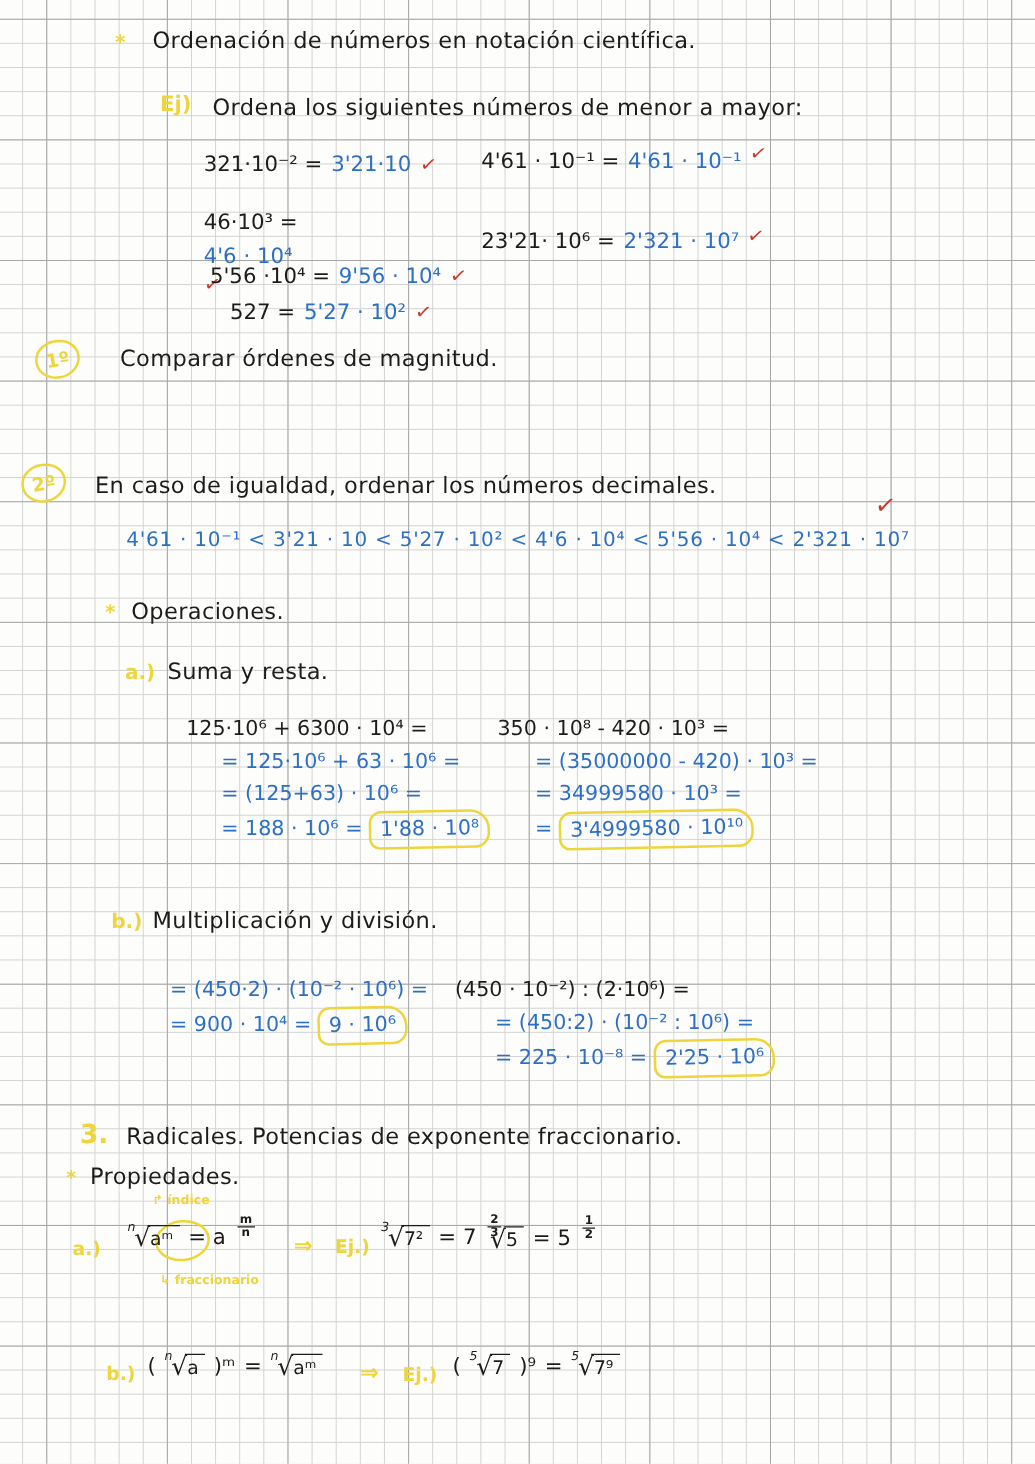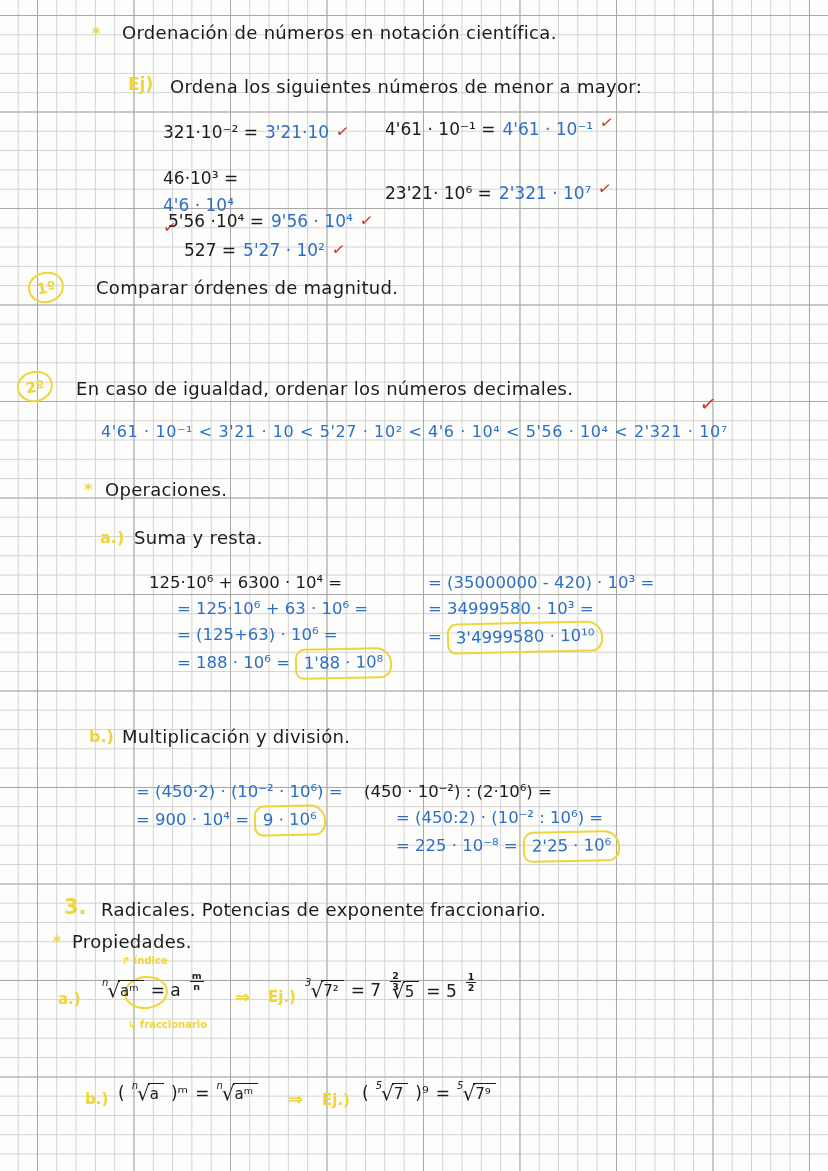--- a/index.html
+++ b/index.html
@@ -113,20 +113,21 @@
   <span class="abs title" style="left:134px;top:527px;">Suma  y  resta.</span>
 
   <div class="colblock" style="left:133px;top:570px;">
     <div class="head" style="padding-left:16px;">125·10⁶ + 6300 · 10⁴ =</div>
     <div class="step">= 125·10⁶ + 63 · 10⁶ =</div>
     <div class="step">= (125+63) · 10⁶ =</div>
     <div class="step"><span>= 188 · 10⁶ =</span> <span class="ansbox">1'88 · 10⁸</span></div>
   </div>
 
   <div class="colblock" style="left:384px;top:570px;">
+    <div class="head" style="padding-left:14px;">350 · 10⁸  - 420 · 10³ =</div>
     <div class="step">= (35000000 - 420) · 10³ =</div>
     <div class="step">=  34999580 · 10³ =</div>
     <div class="step"><span>=</span> <span class="ansbox">3'4999580 · 10¹⁰</span></div>
   </div>
 
   <span class="abs yel" style="left:89px;top:727px;font-size:16px;">b.)</span>
   <span class="abs title" style="left:122px;top:726px;">Multiplicación  y  división.</span>
 
   <div class="colblock" style="left:92px;top:779px;">
     <div class="step">= (450·2) · (10⁻² · 10⁶) =</div>

